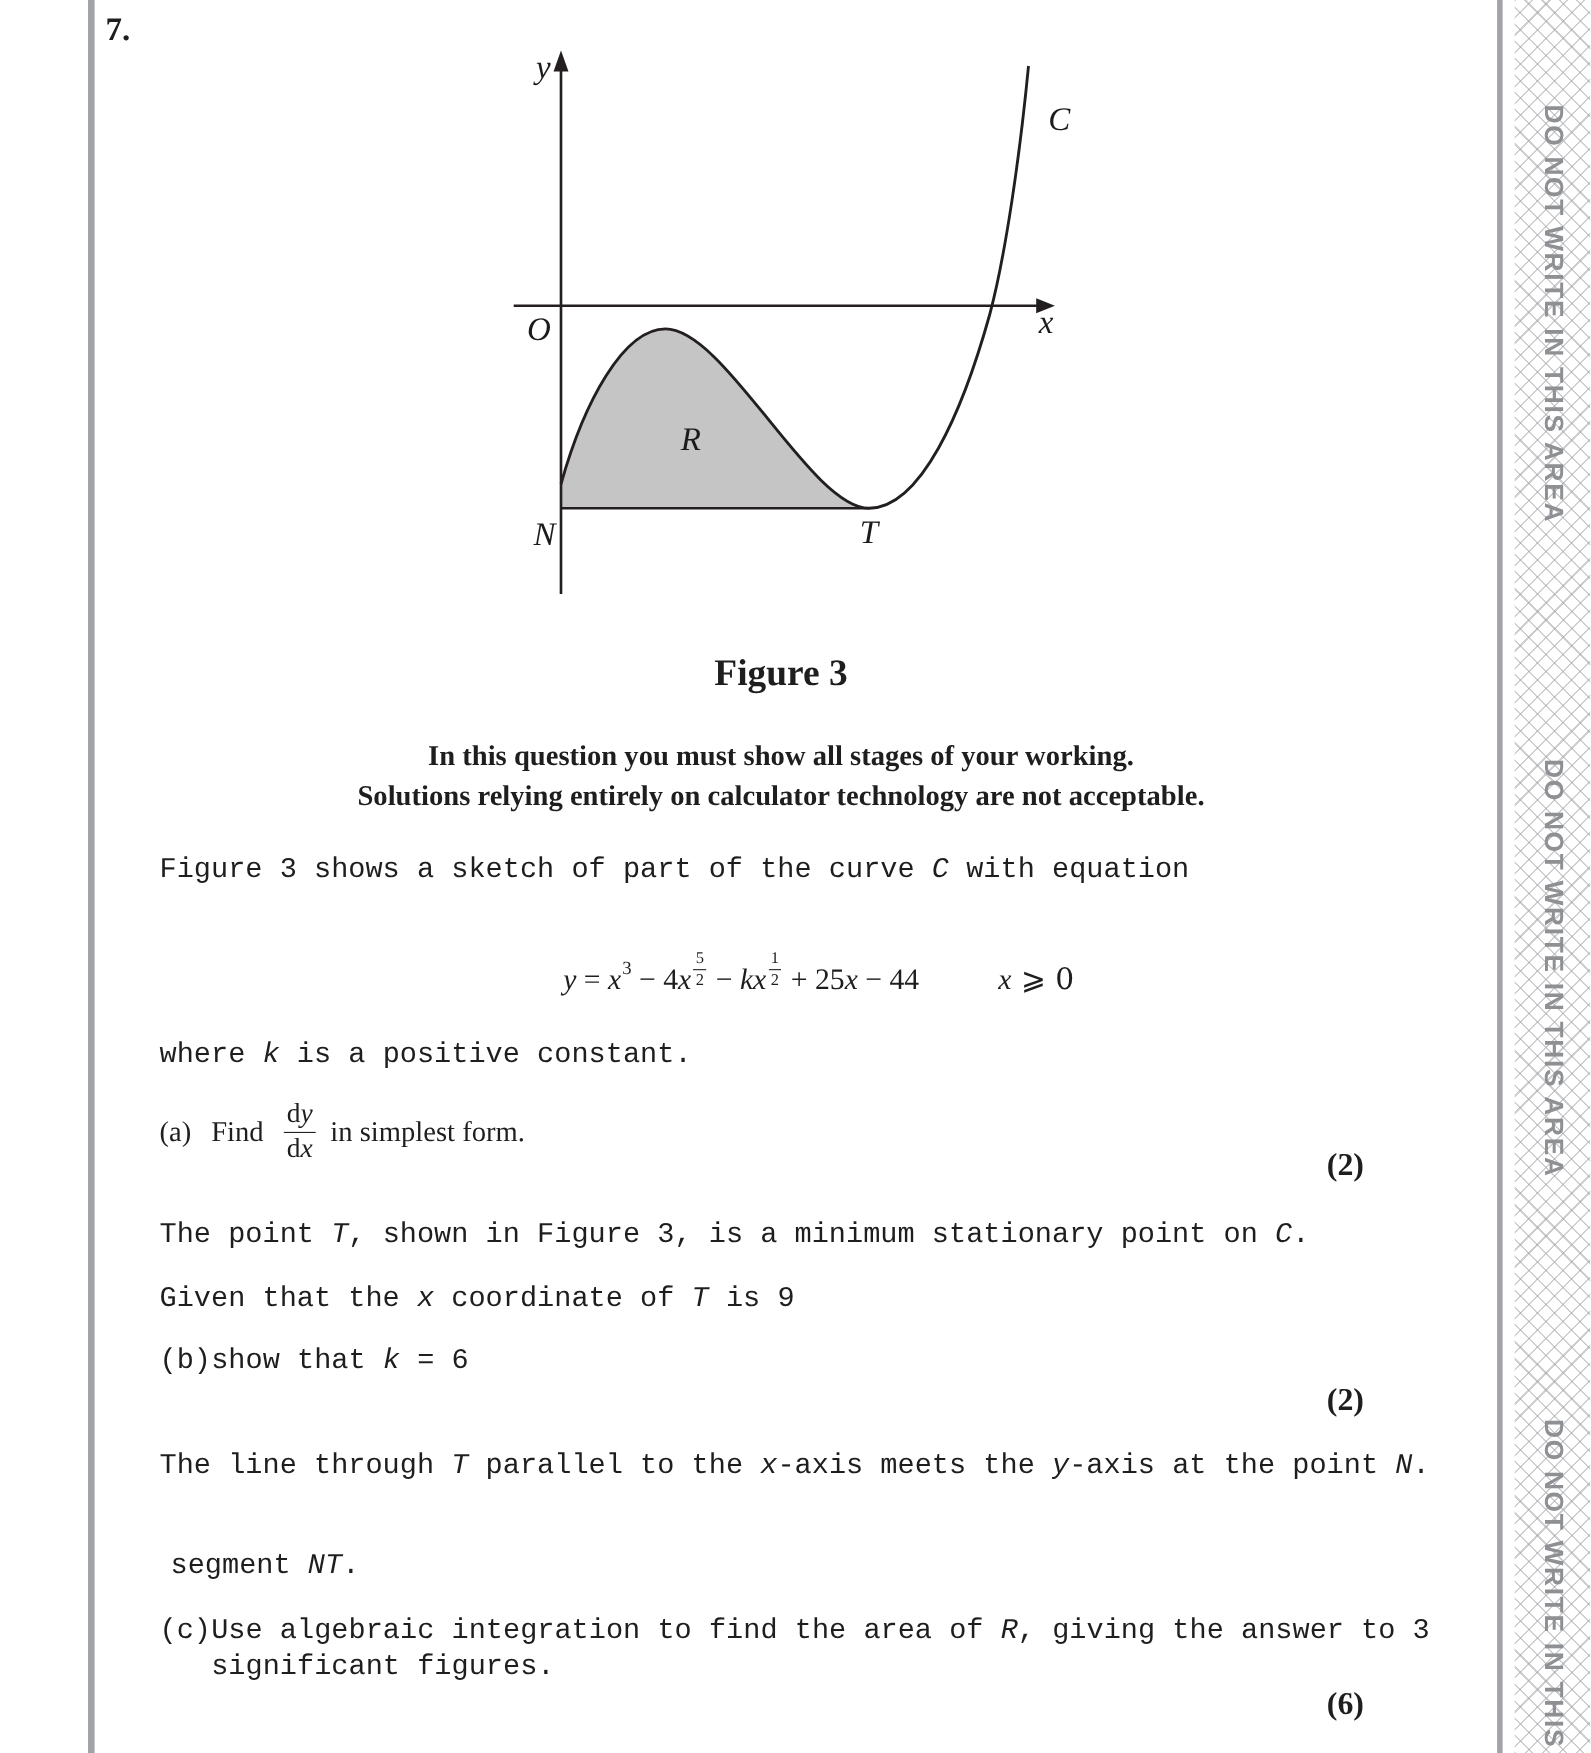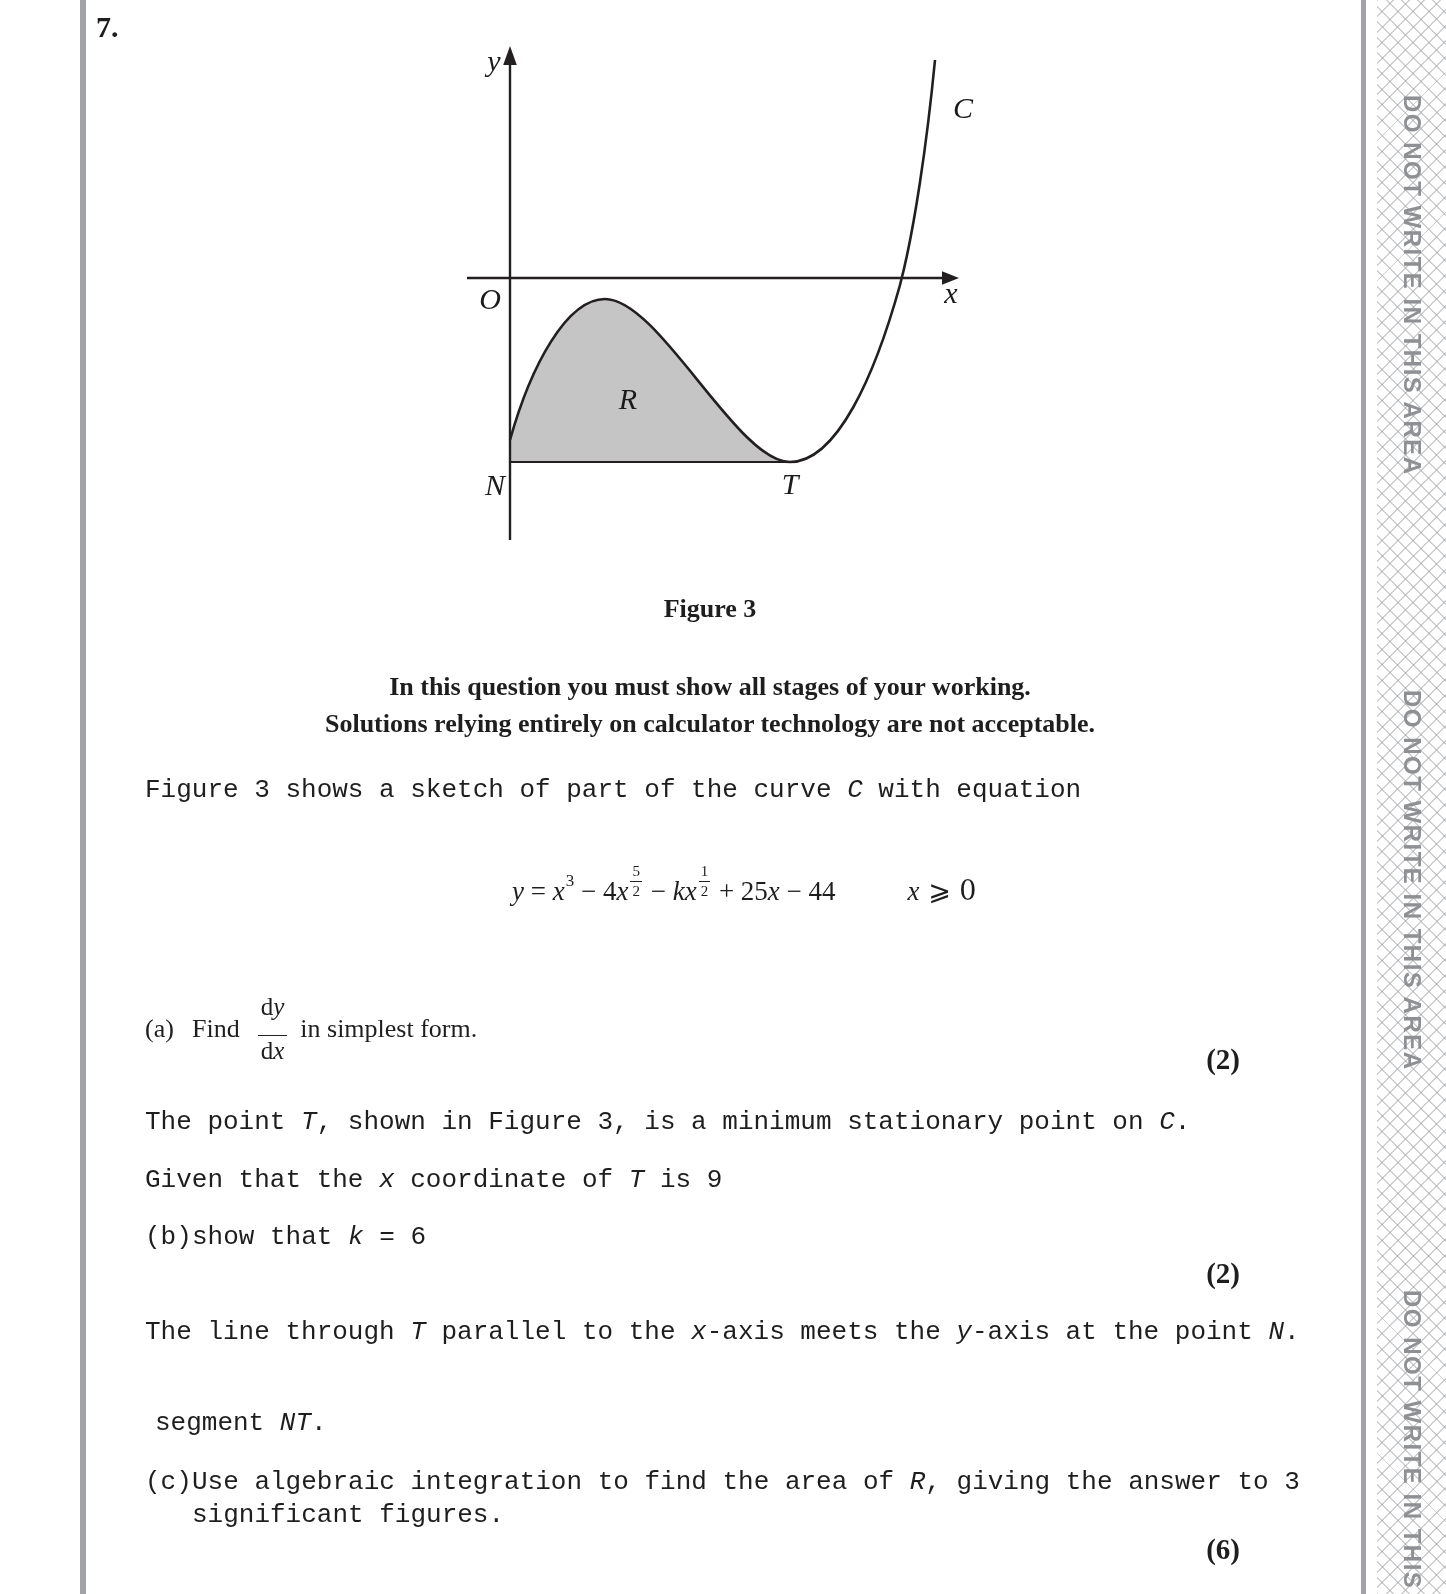--- a/index.html
+++ b/index.html
@@ -22,40 +22,40 @@
     writing-mode:vertical-rl;white-space:nowrap;
     font-family:"Liberation Sans","DejaVu Sans",sans-serif;
     font-weight:700;font-size:24px;letter-spacing:1.5px;color:#8e9093;
   }
   
   .abs{position:absolute;}
   .qno{font-weight:700;font-size:30px;}
   .body{font-size:26px;line-height:1.2;white-space:nowrap;font-family:Liberation Mono, monospace;}
   .centerline{left:145px;width:1130px;text-align:center;white-space:nowrap;}
   .boldline{font-weight:700;font-size:26px;}
-  .caption{font-weight:700;font-size:26px;}
+  .caption{font-weight:700;font-size:34px;}
   .marks{left:145px;width:1095px;text-align:right;font-weight:700;font-size:29px;}
   .iv{font-style:italic;}
   .plabel{display:inline-block;width:47px;}
   
   #equation{font-size:27px;white-space:nowrap;margin-left:30px;}
   .sup{font-size:17px;position:relative;top:-14px;margin-left:1px;font-style:normal;}
   .supfrac{
     display:inline-flex;flex-direction:column;align-items:center;
     position:relative;top:-24px;font-size:15px;line-height:1.1;font-style:normal;
     margin:0 2px;vertical-align:baseline;
   }
   .supfrac .fnum{border-bottom:1.5px solid #222;padding:0 2px 1px;}
   .supfrac .fden{padding-top:1px;}
   .cond{margin-left:72px;}
   .geq{font-family:"DejaVu Serif","DejaVu Sans",serif;}
   
   #part-a{display:flex;align-items:center;font-size:26px;white-space:nowrap;}
   .dfrac{display:inline-flex;flex-direction:column;align-items:center;margin:0 13px 0 18px;font-size:25px;line-height:1.12;}
-  .dfrac .top{border-bottom:1.6px solid #222;padding:0 3px 14px;}
+  .dfrac .top{border-bottom:1.6px solid #222;padding:0 3px 2px;}
   .dfrac .bot{padding-top:1px;}
   .dfrac .d{font-style:normal;}
   
   #figure{position:absolute;left:445px;top:35px;width:535px;height:515px;}
   #figure text{font-family:"Liberation Serif","DejaVu Serif",serif;font-style:italic;font-size:30px;fill:#1b1b1b;}
 </style>
 </head>
 <body>
 
 <div id="page">
@@ -99,20 +99,21 @@
   <div class="abs body" style="left:145px;top:775px"><span>Figure 3 shows a sketch of part of the curve </span><span class="iv">C</span><span> with equation</span></div>
 
   <div id="equation" class="abs" style="left:482px;top:875px"><span class="iv">y</span><span> = </span><span class="iv">x</span><span class="sup">3</span><span> − 4</span><span class="iv">x</span><span class="supfrac">
         <span class="fnum">5</span>
         <span class="fden">2</span>
       </span><span> − </span><span class="iv">k</span><span class="iv">x</span><span class="supfrac">
         <span class="fnum">1</span>
         <span class="fden">2</span>
       </span><span> + 25</span><span class="iv">x</span><span> − 44</span><span class="cond"><span class="iv">x</span><span class="geq"> ⩾ 0</span></span></div>
 
+  <div class="abs body" style="left:145px;top:943px"><span>where </span><span class="iv">k</span><span> is a positive constant.</span></div>
 
   <div id="part-a" class="abs" style="left:145px;top:998px;height:62px">
       <span class="plabel">(a)</span>
       <span>Find</span>
       <span class="dfrac">
         <span class="top"><span class="d">d</span><span class="iv">y</span></span>
         <span class="bot"><span class="d">d</span><span class="iv">x</span></span>
       </span>
       <span>in simplest form.</span>
     </div>

